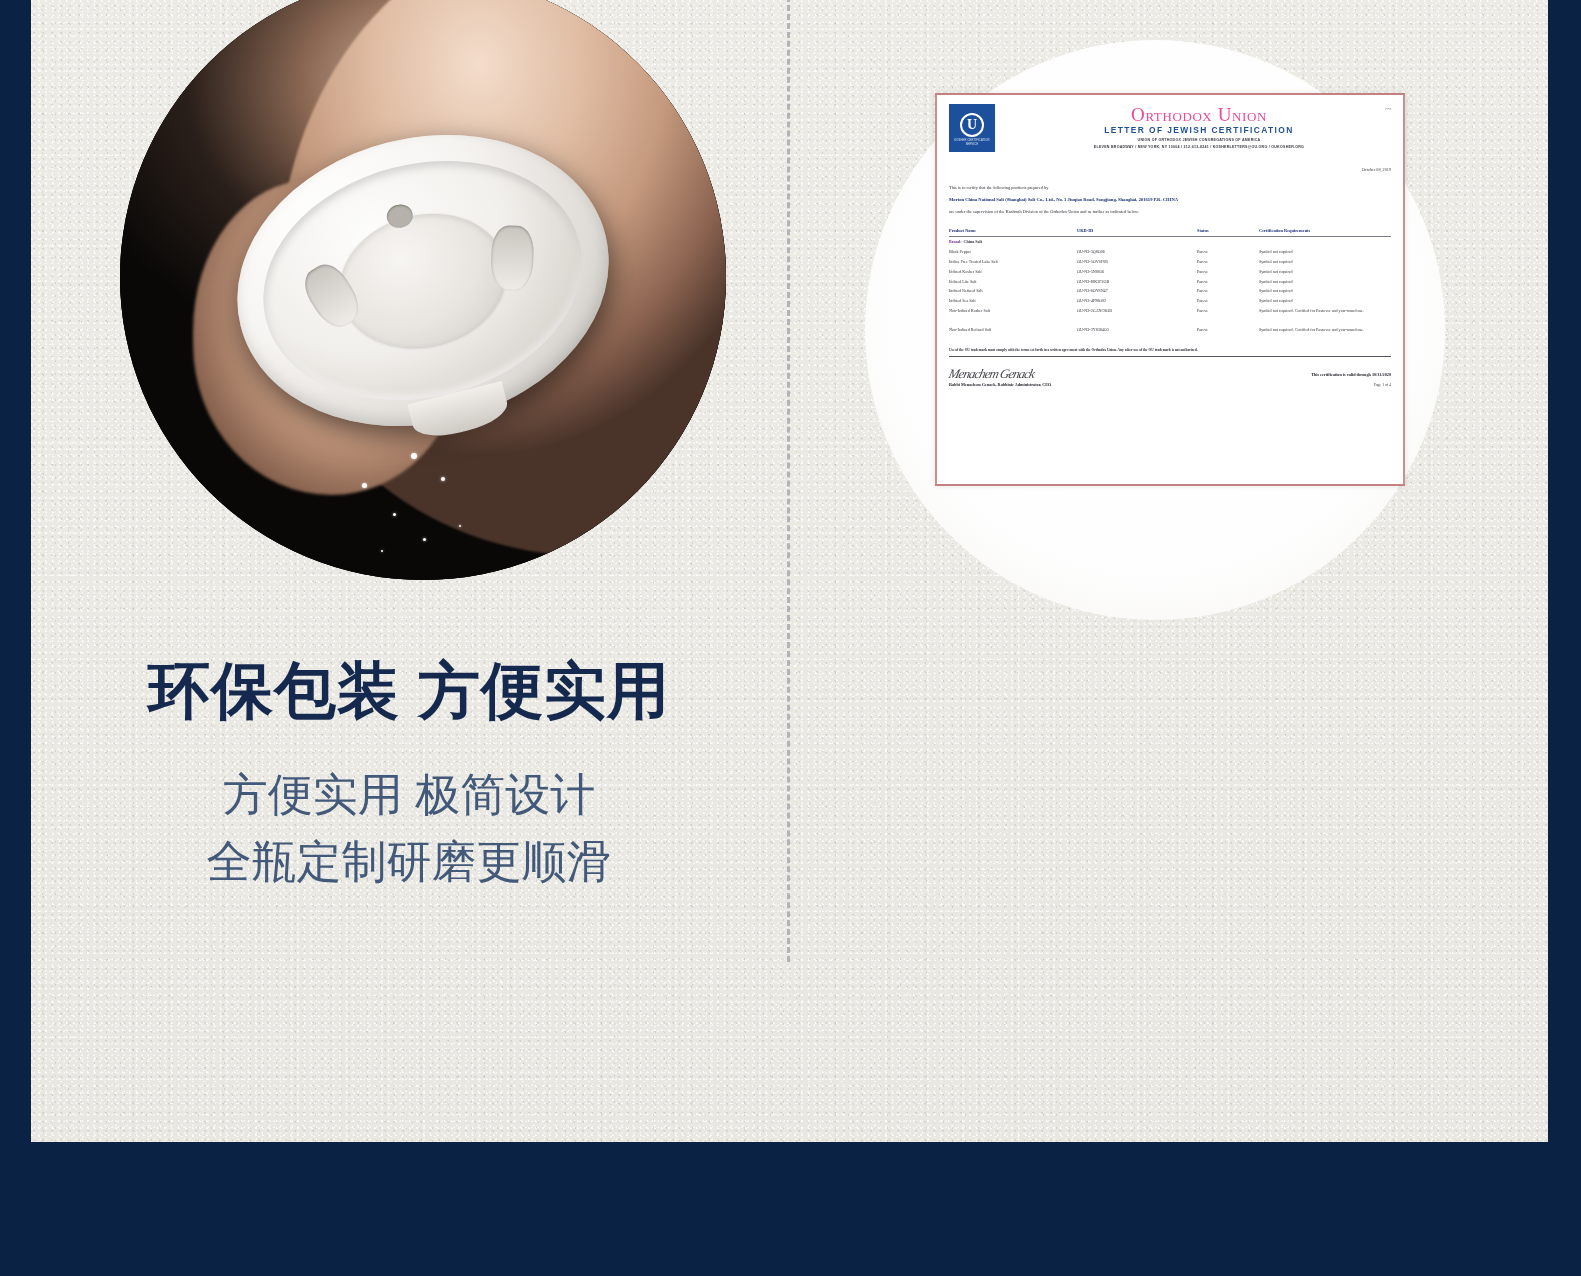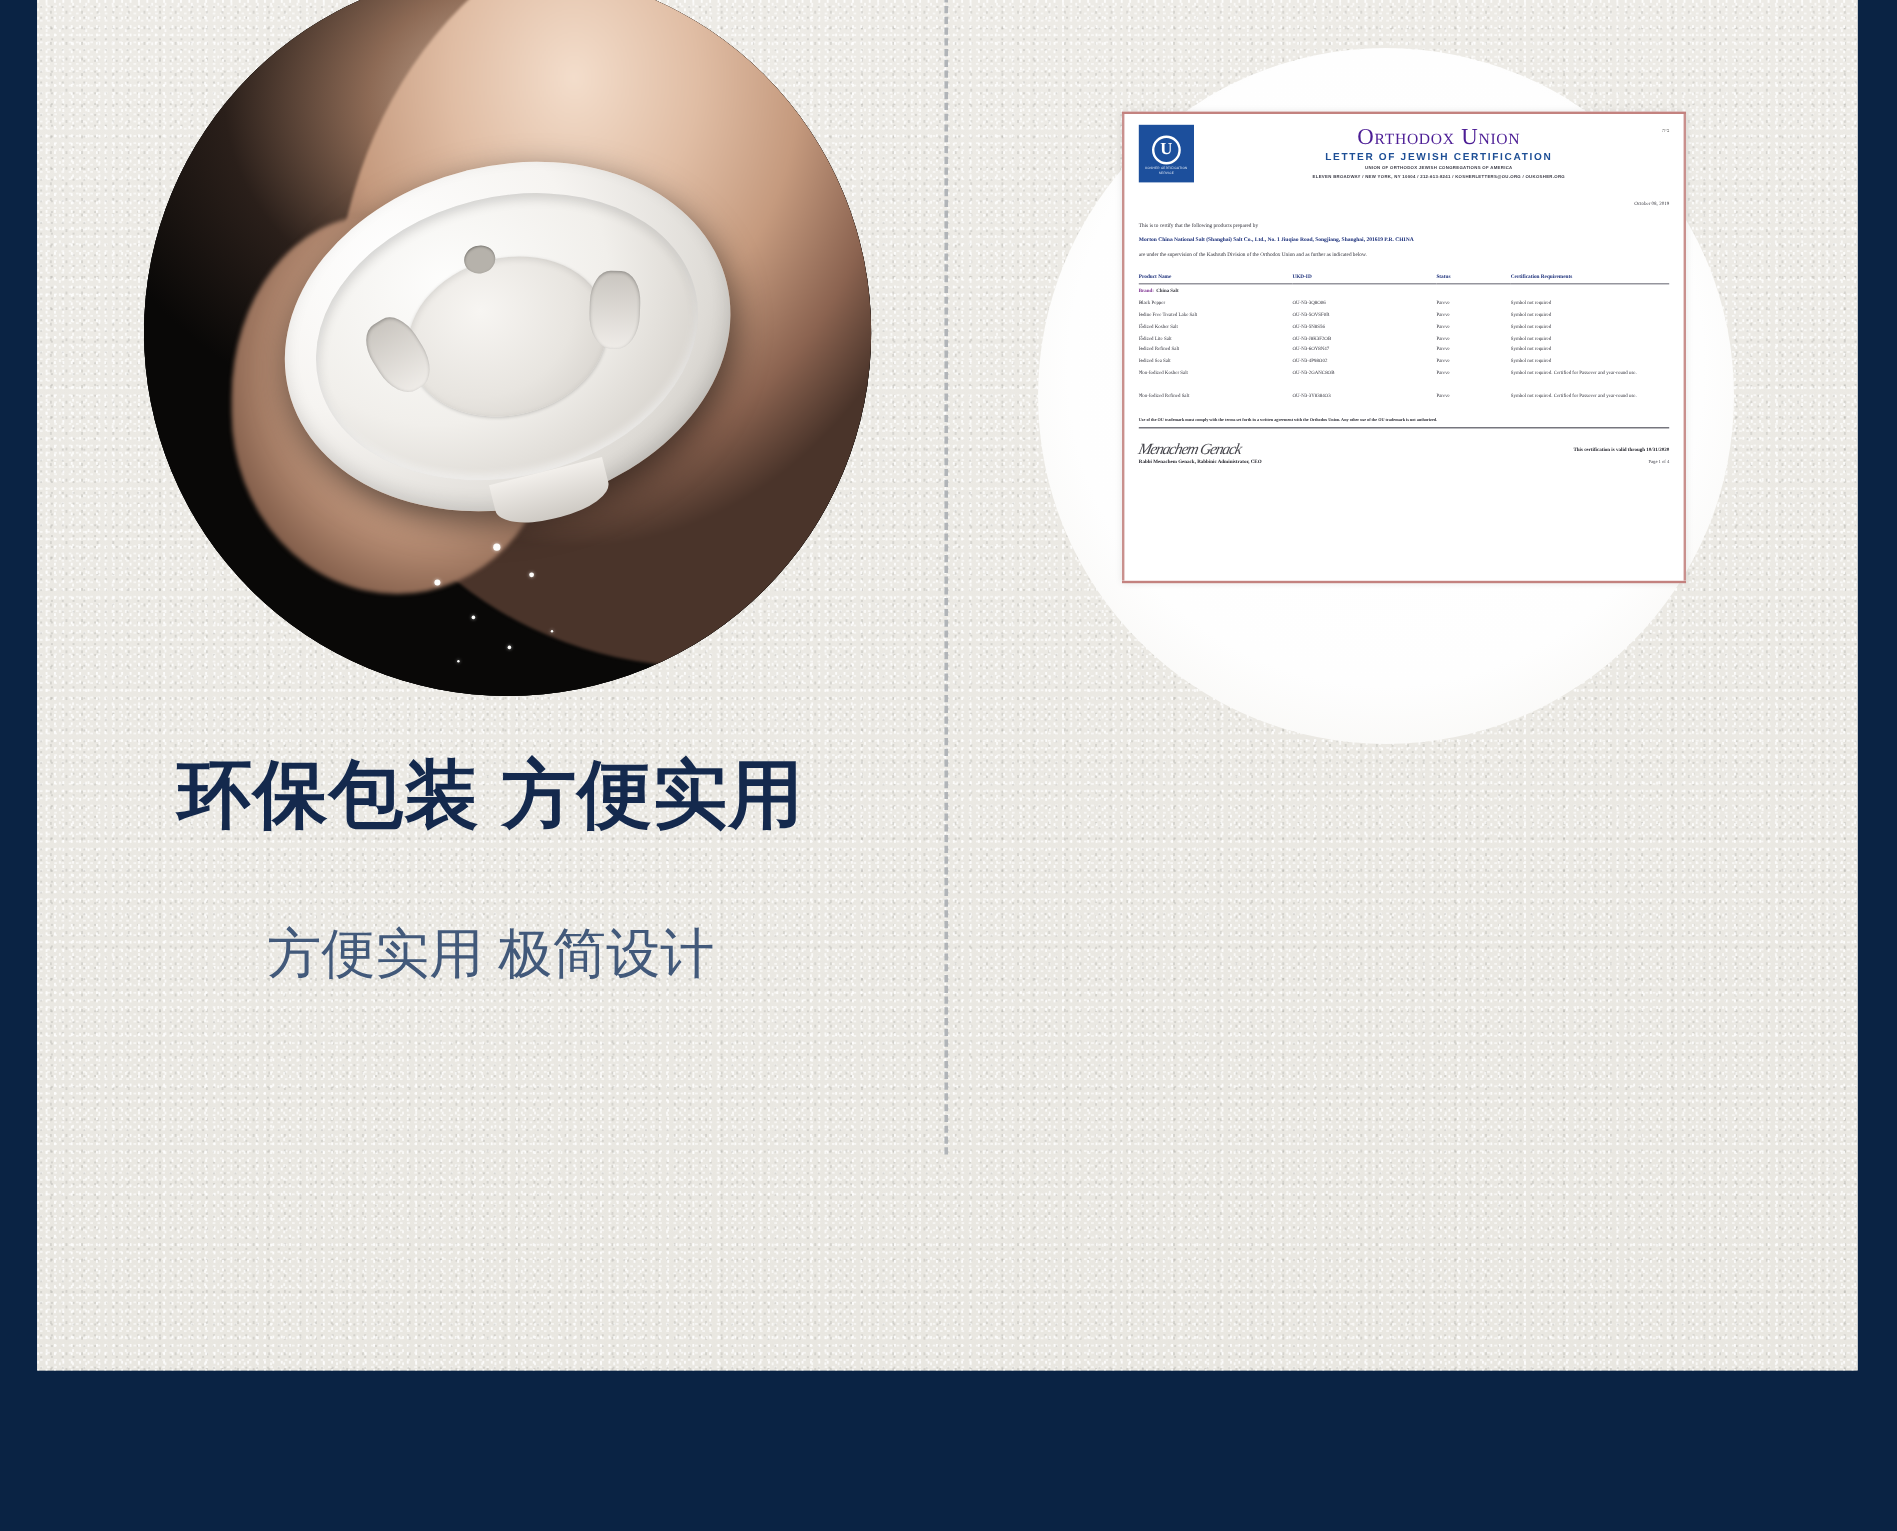--- a/index.html
+++ b/index.html
@@ -164,21 +164,21 @@
     width:24px; height:24px; border-radius:50%;
     border:2.4px solid #ffffff;
     display:flex; align-items:center; justify-content:center;
     font-family:"Liberation Serif",serif; font-size:14px; font-weight:bold; color:#fff;
     line-height:1;
   }
   .ou-sub { margin-top:2px; font-size:2.6px; letter-spacing:.2px; color:#e6edf8; text-align:center; line-height:1.5; font-family:"Liberation Sans",sans-serif; }
   .head-text { flex:1 1 auto; text-align:center; margin-top:1px; }
   .ou-title {
     font-family:"Liberation Serif","DejaVu Serif",serif;
-    font-size:19px; letter-spacing:.6px; color:#4c1d95;
+    font-size:19px; letter-spacing:.6px; color:#ec4899;
     font-variant:small-caps; font-weight:normal; line-height:1;
   }
   .ou-subtitle {
     font-family:"Liberation Sans",sans-serif;
     font-size:8.4px; letter-spacing:1.4px; color:#1e4f96; margin-top:1px;
     font-weight:bold;
   }
   .ou-addr1, .ou-addr2 {
     font-family:"Liberation Sans",sans-serif;
     font-size:3.6px; letter-spacing:.25px; color:#3b3b46; margin-top:3px;
@@ -224,21 +224,21 @@
   .heading {
     position:absolute;
     font-family:"Liberation Sans","DejaVu Sans",sans-serif;
     font-weight:bold;
     font-size:62px;
     color:#14294d;
     letter-spacing:1px;
     white-space:nowrap;
     text-align:center;
   }
-  #heading-left  { left:0; width:756px; top:620px; }
+  #heading-left  { left:0; width:756px; top:649px; }
   #heading-right { left:756px; width:761px; top:651px; }
 
   .sublines {
     position:absolute;
     font-family:"Liberation Sans","DejaVu Sans",sans-serif;
     font-size:45px;
     color:#42597a;
     line-height:1.48;
     text-align:center;
     white-space:nowrap;
@@ -279,20 +279,21 @@
         <div class="grain" style="left:45%;top:89%;width:3px;height:3px;"></div>
         <div class="grain" style="left:50%;top:93%;width:3px;height:3px;"></div>
         <div class="grain" style="left:43%;top:95%;width:2px;height:2px;"></div>
         <div class="grain" style="left:56%;top:91%;width:2px;height:2px;"></div>
       </div>
 
       <div class="heading" id="heading-left">环保包装 方便实用</div>
 
       <div class="sublines" id="sub-left">
         <div>方便实用 极简设计</div>
+        <div>全瓶定制研磨更顺滑</div>
       </div>
     </div>
 
     <div class="col" id="col-right">
 
       <div id="cert-circle"></div>
 
       <div id="cert-doc">
 
         <div class="cert-head">

